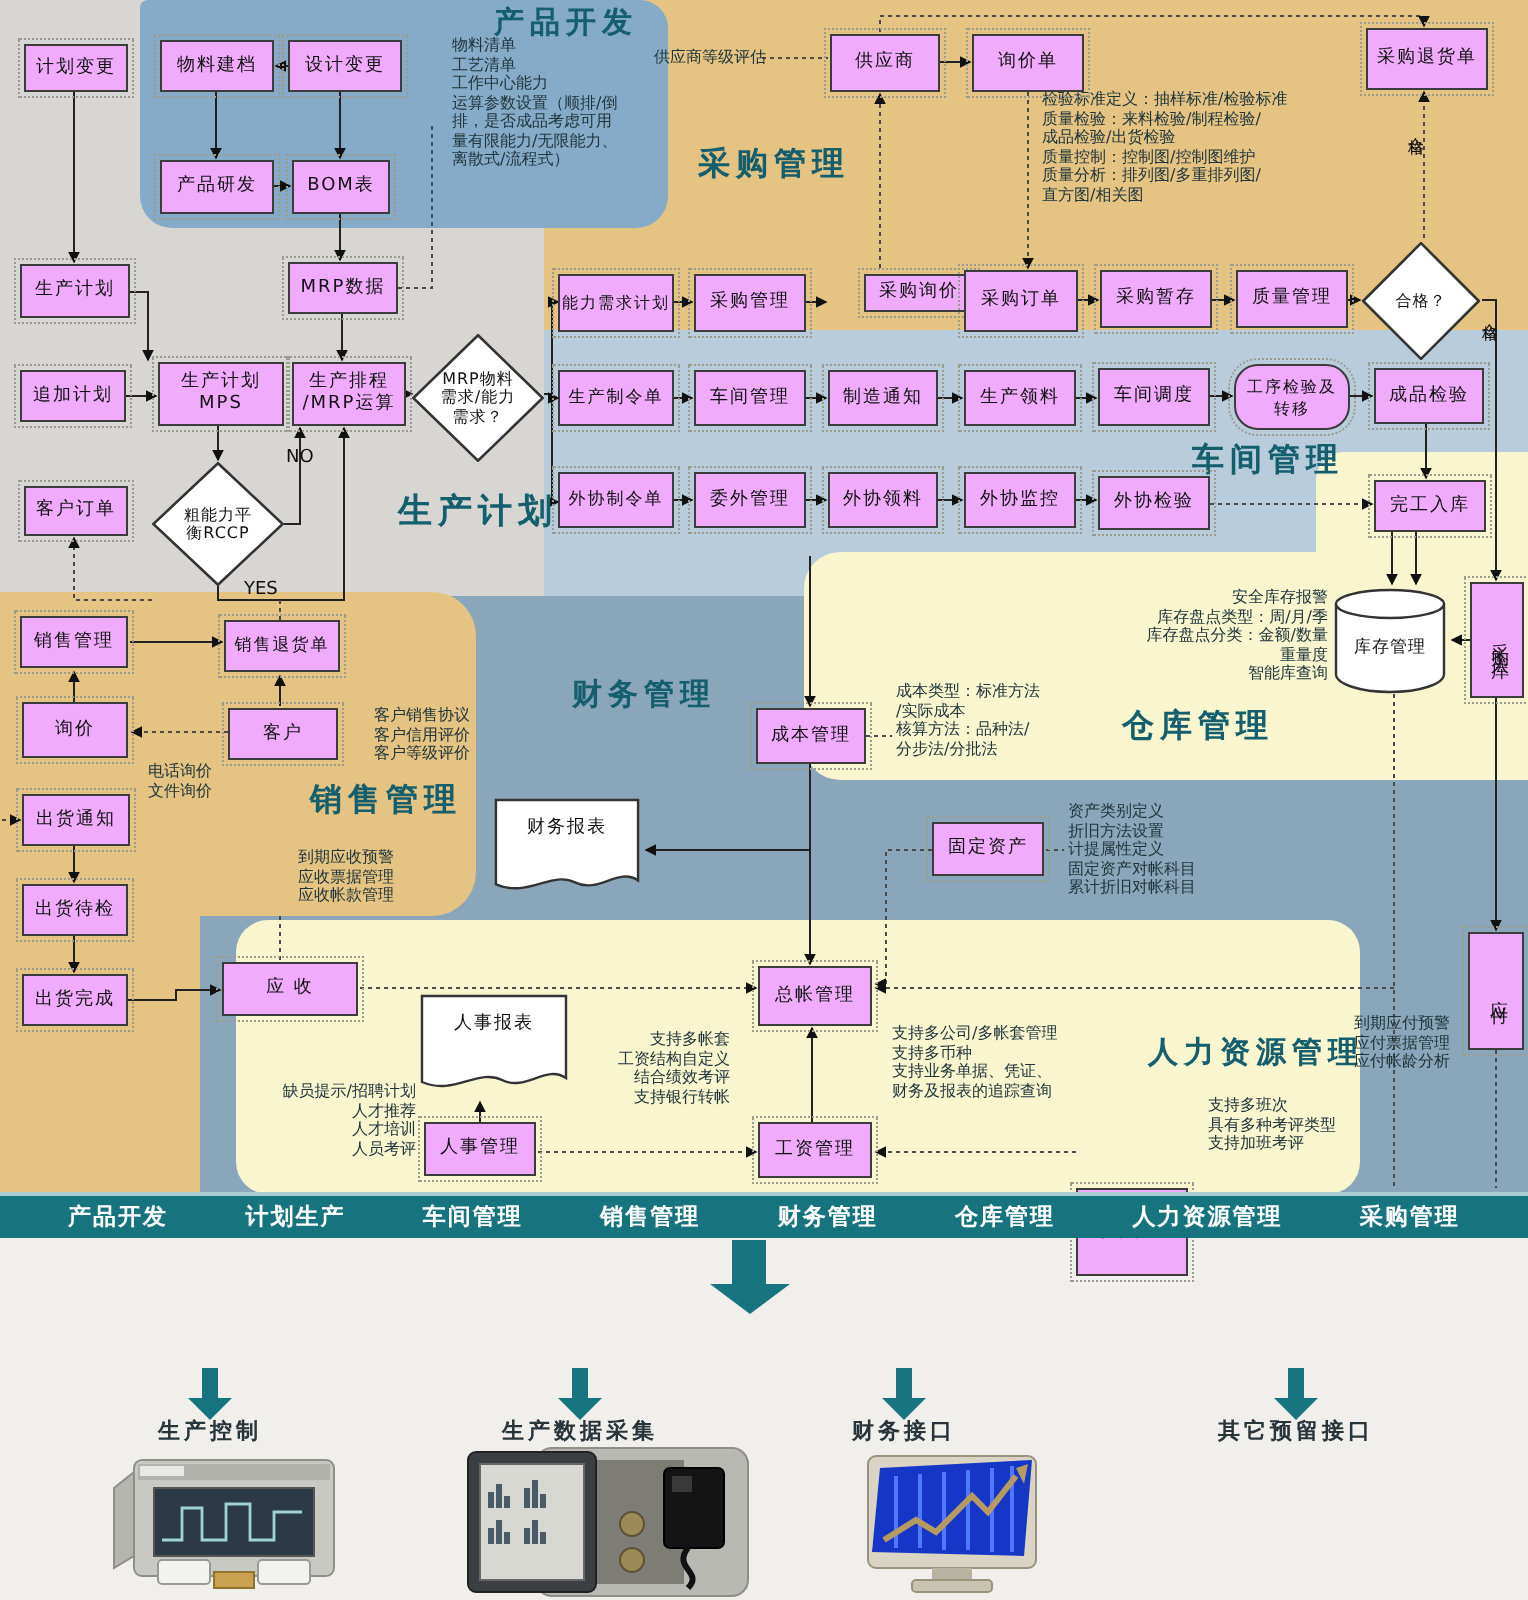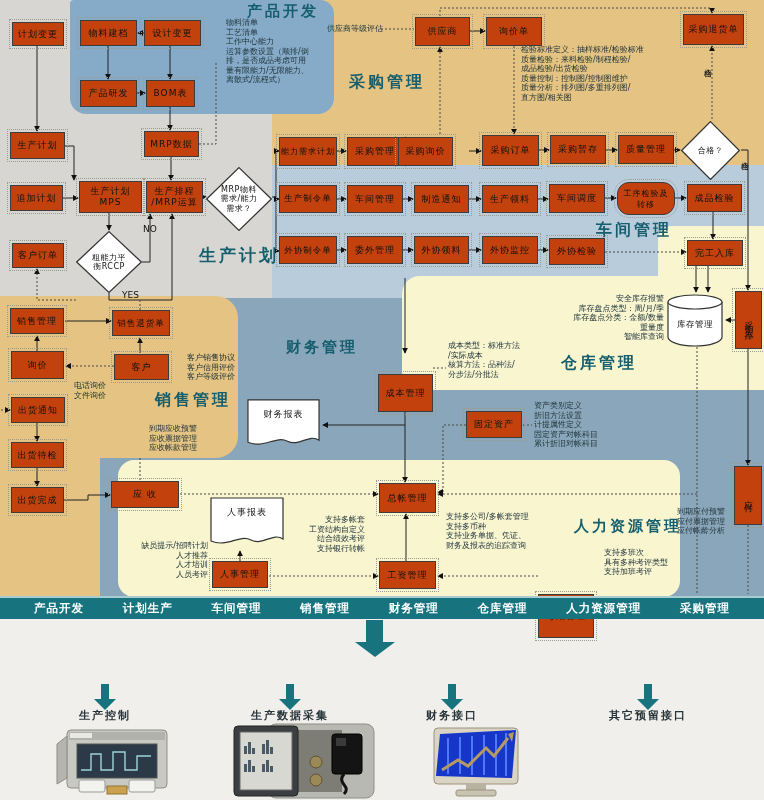--- a/index.html
+++ b/index.html
@@ -11,21 +11,21 @@
   #z-tantop{left:272px;top:0;width:492px;height:165px;background:#e5c382}
   #z-prodblue{left:70px;top:0;width:264px;height:114px;background:#86abc9;border-radius:4px 14px 16px 16px}
   #z-wsblue{left:272px;top:165px;width:492px;height:137px;background:#b9ccdb}
   #z-finblue{left:98px;top:298px;width:666px;height:300px;background:#8aa6ba}
   #z-tana{left:0;top:296px;width:238px;height:162px;background:#e5c382;border-radius:0 22px 22px 0}
   #z-tanb{left:0;top:296px;width:100px;height:301px;background:#e5c382}
   #z-whyellow{left:402px;top:276px;width:362px;height:114px;background:#f8f5cf;border-radius:18px 0 0 18px}
   #z-whnotch{left:658px;top:226px;width:106px;height:56px;background:#f8f5cf;border-radius:14px 0 0 0}
   #z-hryellow{left:118px;top:460px;width:562px;height:137px;background:#f8f5cf;border-radius:16px}
   #edges{position:absolute;left:0;top:0;z-index:5}
-  .node{position:absolute;background:#c2410c;border:1px solid #3c3c3c;outline:1px dotted #9b9b8e;outline-offset:2px;
+  .node{position:absolute;background:#f0abfc;border:1px solid #3c3c3c;outline:1px dotted #9b9b8e;outline-offset:2px;
         display:flex;flex-direction:column;align-items:center;justify-content:center;
         font-size:9px;line-height:11px;color:#111;z-index:10;text-align:center;letter-spacing:1px}
   .shape{position:absolute;z-index:10}
   .shape>svg{position:absolute;left:0;top:0;width:100%;height:100%}
   .shape-t{position:absolute;inset:0;display:flex;flex-direction:column;align-items:center;justify-content:center;
            font-size:8px;line-height:9.5px;color:#111;text-align:center;letter-spacing:0.5px}
   .doc-t{justify-content:flex-start;padding-top:12px;font-size:9px;letter-spacing:1px}
   .cyl-t{padding-top:10px;font-size:8.5px}
   .vtext{writing-mode:vertical-rl;text-orientation:upright;letter-spacing:3px;font-size:9px}
   .note{position:absolute;font-size:8px;line-height:9.5px;color:#21363c;z-index:8;white-space:nowrap}
@@ -209,41 +209,41 @@
       </div>
       <div class="node" style="left: 683px; top: 14px; width: 61px; height: 31px;">
         <div>采购退货单</div>
       </div>
       <div class="node" style="left: 279px; top: 137px; width: 58px; height: 29px; font-size: 8px;">
         <div>能力需求计划</div>
       </div>
       <div class="node" style="left: 347px; top: 137px; width: 56px; height: 29px;">
         <div>采购管理</div>
       </div>
-      <div class="node" style="left: 398px; top: 137px; width: 55px; height: 29px;">
+      <div class="node" style="left: 432px; top: 137px; width: 55px; height: 19px;">
         <div>采购询价</div>
       </div>
       <div class="node" style="left: 482px; top: 135px; width: 57px; height: 31px;">
         <div>采购订单</div>
       </div>
       <div class="node" style="left: 550px; top: 135px; width: 56px; height: 29px;">
         <div>采购暂存</div>
       </div>
       <div class="node" style="left: 618px; top: 135px; width: 56px; height: 29px;">
         <div>质量管理</div>
       </div>
       <div class="shape" style="left: 681px; top: 121px; width: 59px; height: 59px;">
         <svg viewBox="0 0 100 100" preserveAspectRatio="none">
           <polygon points="50,1 99,50 50,99 1,50" fill="#fff" stroke="#333" stroke-width="1.3" vector-effect="non-scaling-stroke"></polygon>
         </svg>
         <div class="shape-t">
           <div>合格？</div>
         </div>
       </div>
-      <div class="node" style="left: 279px; top: 185px; width: 58px; height: 28px; font-size: 8.5px; font-family: Liberation Mono, monospace;">
+      <div class="node" style="left: 279px; top: 185px; width: 58px; height: 28px; font-size: 8.5px;">
         <div>生产制令单</div>
       </div>
       <div class="node" style="left: 347px; top: 185px; width: 56px; height: 28px;">
         <div>车间管理</div>
       </div>
       <div class="node" style="left: 414px; top: 185px; width: 55px; height: 28px;">
         <div>制造通知</div>
       </div>
       <div class="node" style="left: 482px; top: 185px; width: 56px; height: 28px;">
         <div>生产领料</div>
@@ -302,21 +302,21 @@
       </div>
       <div class="node" style="left: 11px; top: 397px; width: 54px; height: 26px;">
         <div>出货通知</div>
       </div>
       <div class="node" style="left: 11px; top: 442px; width: 53px; height: 26px;">
         <div>出货待检</div>
       </div>
       <div class="node" style="left: 11px; top: 487px; width: 53px; height: 26px;">
         <div>出货完成</div>
       </div>
-      <div class="node" style="left: 378px; top: 354px; width: 55px; height: 38px; margin-top: 20px;">
+      <div class="node" style="left: 378px; top: 354px; width: 55px; height: 28px;">
         <div>成本管理</div>
       </div>
       <div class="shape" style="left: 246px; top: 398px; width: 75px; height: 54px;">
         <svg viewBox="0 0 76 55" preserveAspectRatio="none">
           <path d="M2,2 H74 V43 C64,36 54,50 42,44 C30,38 18,52 2,45 Z" fill="#fff" stroke="#333" stroke-width="1.2" vector-effect="non-scaling-stroke"></path>
         </svg>
         <div class="shape-t doc-t">
           <div>财务报表</div>
         </div>
       </div>

